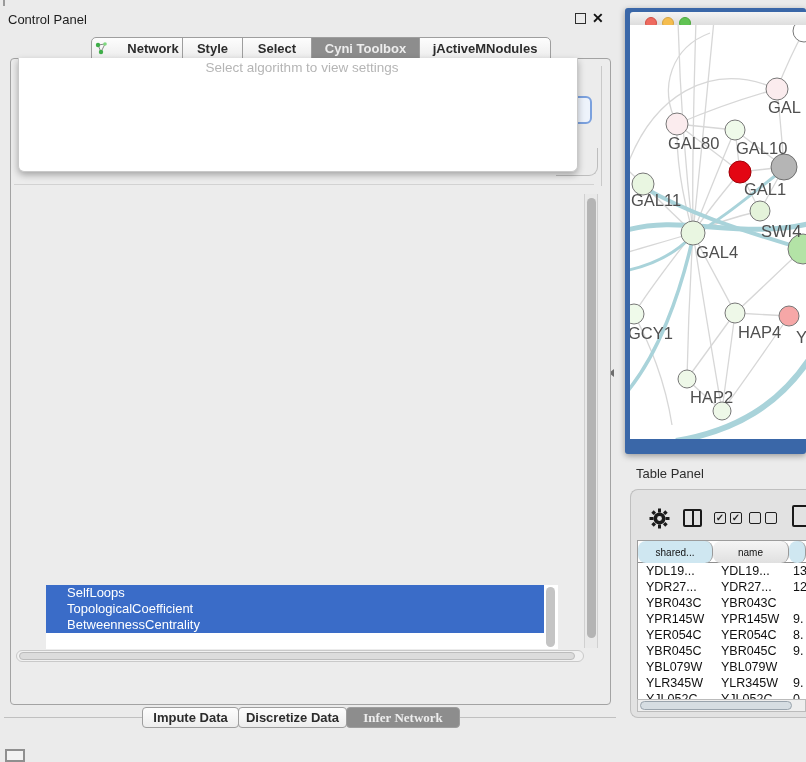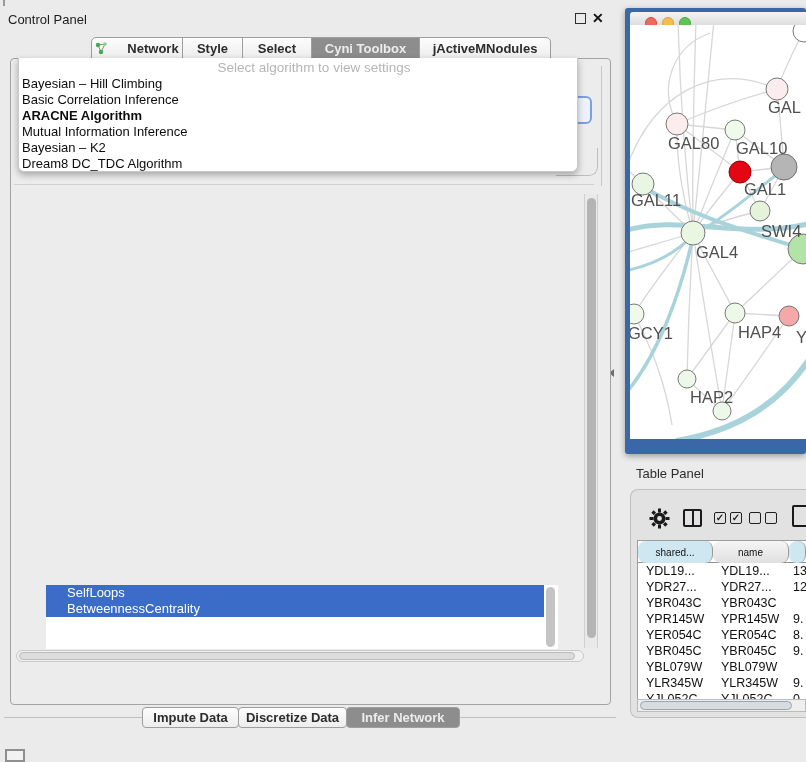--- a/index.html
+++ b/index.html
@@ -26,21 +26,21 @@
 
   
   .frag-combo { left:566px; top:96px; width:26px; height:28px; border:2px solid #7ba1de; border-radius:6px; background:#eef3fb; z-index:2; }
   .frag-corner { left:556px; top:148px; width:42px; height:28px; border-right:1px solid #bdbdbd; border-bottom:1px solid #bdbdbd; border-radius:0 0 9px 0; z-index:2; }
   .frag-vline { left:601px; top:66px; width:1px; height:120px; background:#c9c9c9; z-index:2; }
   .frag-hline { left:14px; top:184px; width:580px; height:1px; background:#d2d2d2; z-index:2; }
 
   
   .dropdown { left:18px; top:58px; width:560px; height:114px; background:#ffffff; border:1px solid #c9c9c9; border-top:none;
               border-radius:0 0 6px 6px; box-shadow:0 3px 7px rgba(0,0,0,0.30); z-index:10; }
-  .dd-prompt { position:absolute; top:2px; left:16px; width:100%; text-align:center; font-size:13.5px; color:#b5b5b5; }
+  .dd-prompt { position:absolute; top:2px; left:4px; width:100%; text-align:center; font-size:13.5px; color:#b5b5b5; }
   .algo-list { position:absolute; top:18px; left:2px; right:2px; }
   .algo-item { height:16px; line-height:16px; font-size:13px; color:#0c0c0c; padding-left:1px; white-space:nowrap; }
   .algo-item.bold { font-weight:bold; }
 
   
   .group { position:absolute; border:1px solid #b9b9b9; border-radius:2px; }
   .group-title { position:absolute; top:-8px; left:8px; background:#ececec; padding:0 4px; font-size:13px; white-space:nowrap; }
   .t-black { color:#1a1a1a; }
   .t-blue { color:var(--group-title-blue,#2222cc); }
   .t-green { color:var(--group-title-green,#2ecc2e); }
@@ -75,21 +75,21 @@
   .hscroll { left:16px; top:650px; width:568px; height:12px; background:#f1f1f1; border:1px solid #c9c9c9; border-radius:6px; z-index:4; }
   .hscroll .thumb { position:absolute; left:2px; top:1px; width:556px; height:8px; background:#dcdcdc; border:1px solid #bcbcbc; border-radius:5px; }
 
   .apply-btn { left:268px; top:676px; width:70px; height:21px; border:1px solid #9b9b9b; border-radius:5px;
                background:linear-gradient(#ffffff,#e3e3e3); font-size:13.5px; color:#111; display:flex; align-items:center; justify-content:center; }
 
   .bottom-line { left:4px; top:717px; width:612px; height:1px; background:#c0c0c0; }
   .btabs { left:143px; top:707px; height:21px; display:flex; z-index:2; }
   .btab { height:21px; border:1px solid #9e9e9e; margin-left:-1px; background:linear-gradient(#fdfdfd,#ededed);
           display:flex; align-items:center; justify-content:center; font-size:13px; font-weight:bold; color:#2c2c2c; border-radius:4px; }
-  .btab.sel { background:var(--selected-tab-bg,#8d8d8d); color:#ededed; }
+  .btab.sel { background:var(--selected-tab-bg,#8d8d8d); color:#ededed;font-family:Liberation Serif, serif; }
 
   
   .net-window { left:625px; top:8px; width:181px; height:446px; background:var(--window-border-blue,#3a67a8); border-radius:3px; box-shadow:0 2px 6px rgba(0,0,0,.35); }
   .net-titlebar { left:630px; top:12px; width:176px; height:22px; background:linear-gradient(#f4f4f4,#d0d0d0); border-bottom:1px solid #a9a9a9; border-radius:3px 0 0 0; }
   .traffic { position:absolute; top:5px; width:12px; height:12px; border-radius:50%; }
   .tl-red { left:15px; background:var(--traffic-red,#ee6a5f); border:1px solid #cf5044; }
   .tl-yellow { left:32px; background:var(--traffic-yellow,#f5bd4f); border:1px solid #d3a343; }
   .tl-green { left:49px; background:var(--traffic-green,#61c354); border:1px solid #4da73e; }
   .net-canvas { left:630px; top:25px; width:176px; height:414px; background:#ffffff; overflow:hidden; }
   .node-label { font-size:16.5px; fill:#4f4f4f; font-family:"Liberation Sans",sans-serif; }
@@ -160,28 +160,20 @@
 
   <div class="abs content-box"></div>
 
   <div class="abs frag-vline"></div>
   <div class="abs frag-combo"></div>
   <div class="abs frag-corner"></div>
   <div class="abs frag-hline"></div>
 
   <div class="abs dropdown">
     <div class="dd-prompt">Select algorithm to view settings</div>
-    <div class="algo-list" id="algo-list">
-        <div class="algo-item">Bayesian – Hill Climbing</div>
-        <div class="algo-item">Basic Correlation Inference</div>
-        <div class="algo-item bold">ARACNE Algorithm</div>
-        <div class="algo-item">Mutual Information Inference</div>
-        <div class="algo-item">Bayesian – K2</div>
-        <div class="algo-item">Dream8 DC_TDC Algorithm</div>
-      </div>
   </div>
 
   <div class="group" style="left:15px; top:200px; width:568px; height:460px; border-bottom:none;">
     <span class="group-title t-black">Cyni Algorithm Settings</span>
   </div>
 
   <div class="group" style="left:28px; top:224px; width:549px; height:168px;">
     <span class="group-title t-blue">Algorithm Definition</span>
   </div>
   <div class="abs lbl" style="left:38px; top:242px; height:22px; line-height:22px;">Aracne Mode:</div>
@@ -229,20 +221,21 @@
   </div>
   <div class="abs lbl" style="left:48px; top:504px; height:20px; line-height:20px;">Mutual Information Threshold:</div>
   <div class="field" style="left:420px; top:502px; width:142px; height:21px;">0.5</div>
 
   <div class="group" style="left:28px; top:551px; width:549px; height:109px; border-bottom:none;">
     <span class="group-title t-black"><span>Sources for Network Inference</span><span class="tri-down"></span></span>
   </div>
   <div class="abs lbl" style="left:34px; top:566px; height:16px; line-height:16px;">Data Attributes</div>
   <div class="attr-list" id="attr-list">
       <div class="attr-item">SelfLoops</div>
+      <div class="attr-item">TopologicalCoefficient</div>
       <div class="attr-item">BetweennessCentrality</div>
     </div>
   <div class="abs attr-scroll"></div>
 
   <div class="abs vscroll">
       <div class="thumb"></div>
     </div>
   <div class="abs hscroll">
       <div class="thumb"></div>
     </div>

